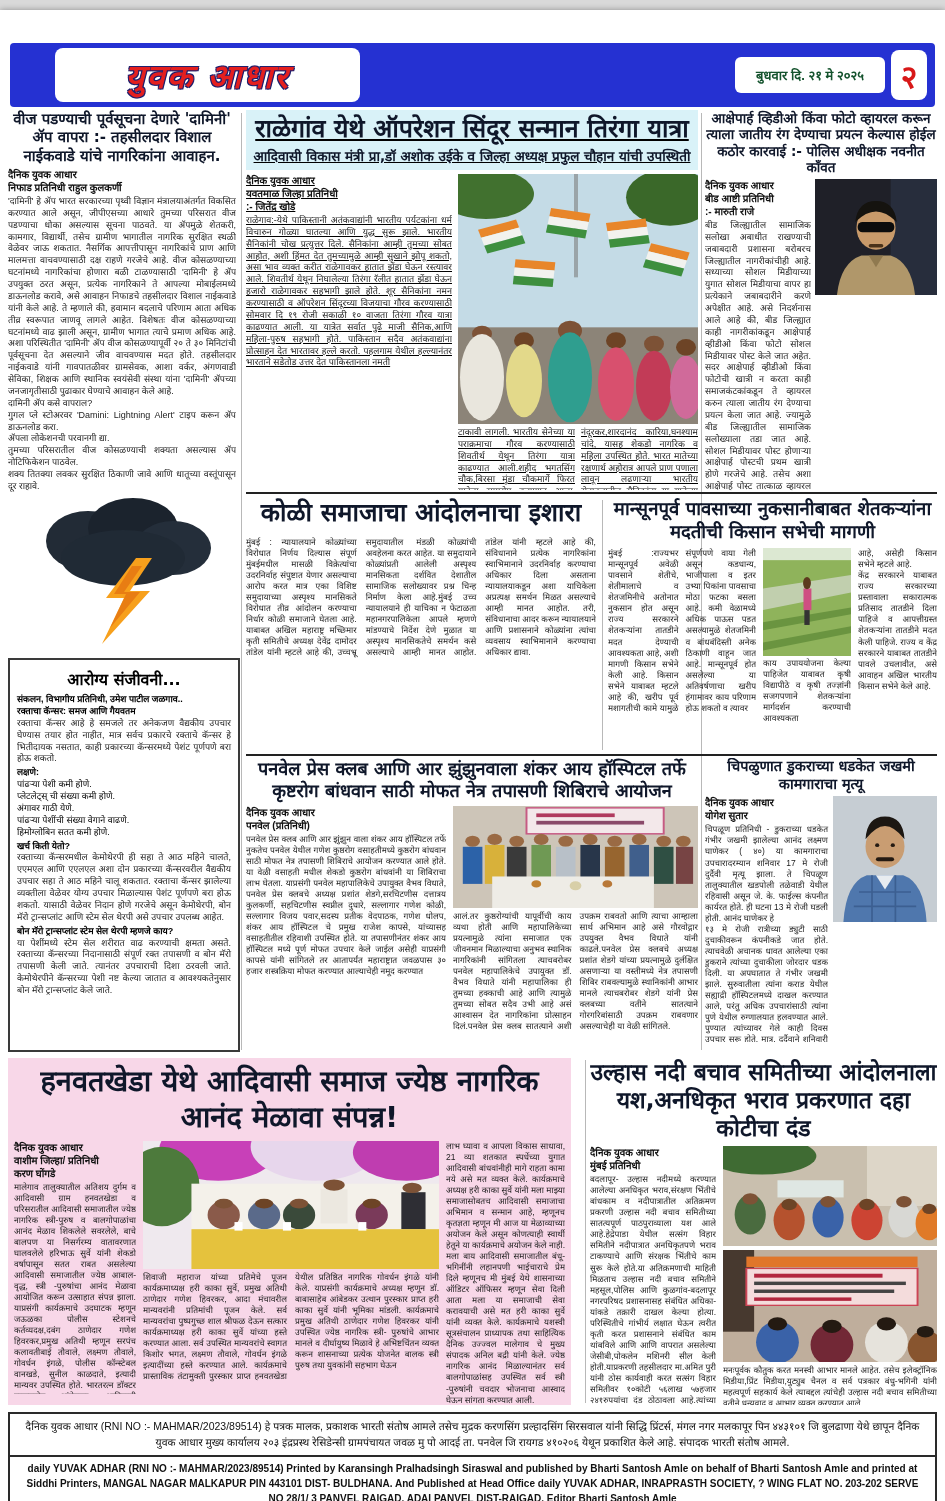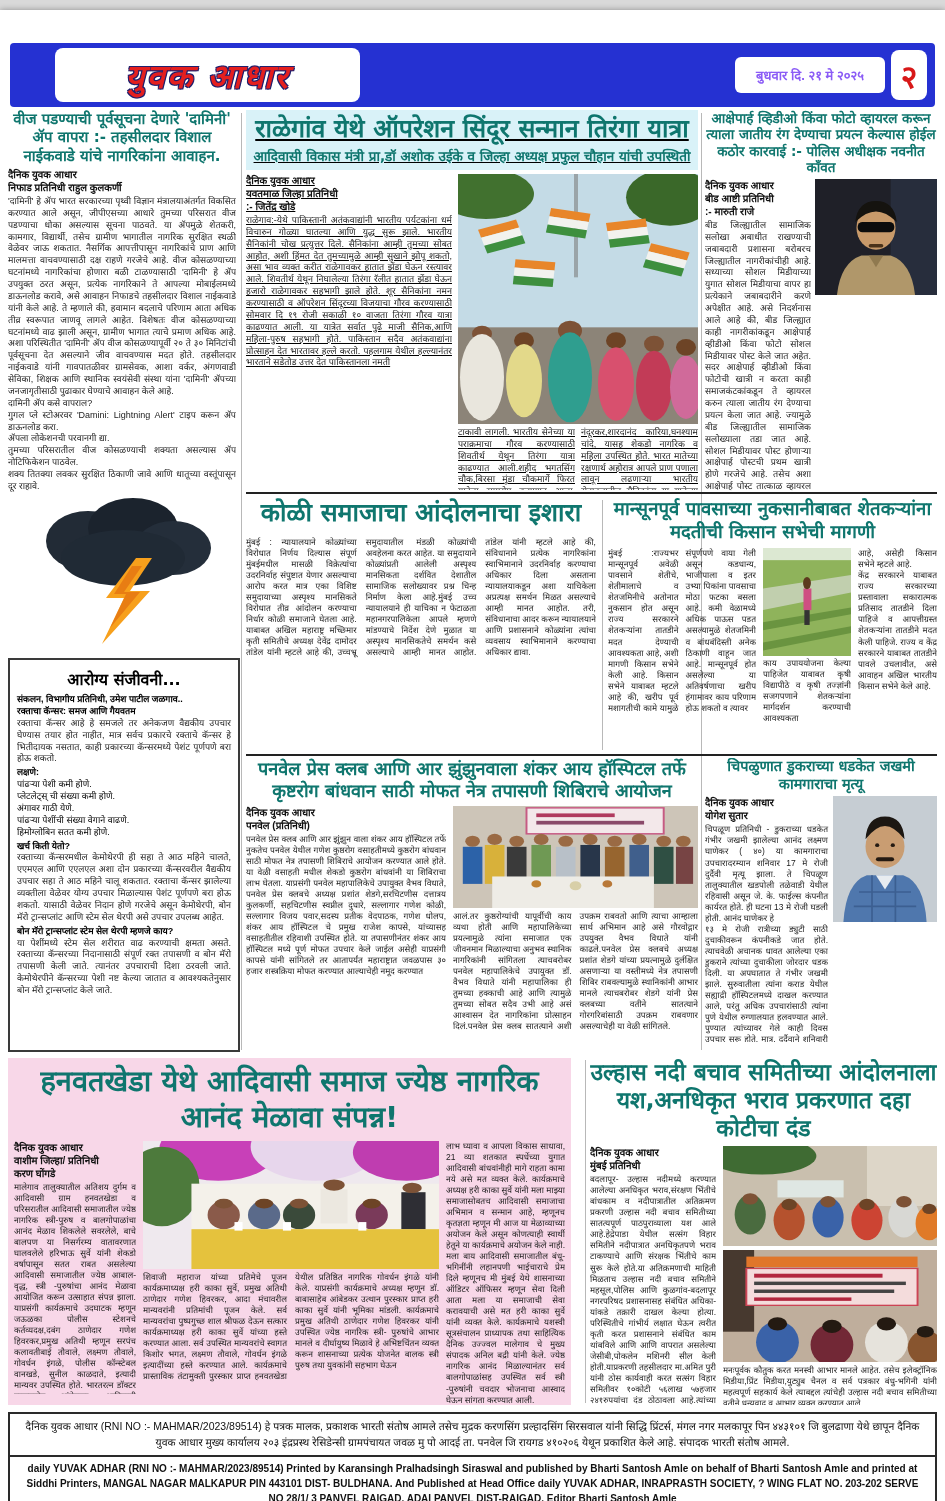--- a/index.html
+++ b/index.html
@@ -4,28 +4,28 @@
 <style>
   html,body{margin:0;padding:0;background:#d9d9d9;font-family:"Liberation Sans",sans-serif;}
   .page{position:relative;width:945px;height:1501px;margin:10px auto;background:#ffffff;overflow:hidden;box-shadow:0 0 6px rgba(0,0,0,.35);}
   .prewrap{white-space:pre-line;}
   .jtext{text-align:justify;color:#1c1c1c;}
   
   .masthead{position:absolute;left:10px;top:33px;width:925px;height:64px;background:#2531d2;border-radius:4px;}
   .logo-box{position:absolute;left:45px;top:5px;width:305px;height:54px;background:#fff;border-radius:8px;display:flex;align-items:center;justify-content:center;}
   .logo-text{font-family:"DejaVu Sans",sans-serif;font-weight:900;font-style:italic;font-size:33px;color:#e41f1f;letter-spacing:2px;
     text-shadow:-1px -1px 0 #20206e,1px -1px 0 #20206e,-1px 1px 0 #20206e,1px 1px 0 #20206e;}
-  .date-box{position:absolute;right:50px;top:14px;width:150px;height:36px;background:#fff;border-radius:6px;display:flex;align-items:center;justify-content:center;font-weight:bold;font-size:13px;color:#8b5cf6;}
+  .date-box{position:absolute;right:50px;top:14px;width:150px;height:36px;background:#fff;border-radius:6px;display:flex;align-items:center;justify-content:center;font-weight:bold;font-size:13px;color:#14532d;}
   .pagenum-box{position:absolute;right:8px;top:7px;width:36px;height:50px;background:#fff;border-radius:8px;display:flex;align-items:center;justify-content:center;}
   .pagenum{font-size:32px;font-weight:900;color:#d81818;}
   
   .vrule{position:absolute;width:1px;background:#b8b8b8;}
   .hrule{position:absolute;height:2px;background:#222;}
   
-  .headline{font-family:"DejaVu Sans",sans-serif;font-weight:900;color:#0f766e;text-align:center;line-height:1.22;}
+  .headline{font-family:"DejaVu Sans",sans-serif;font-weight:900;color:#0f172a;text-align:center;line-height:1.22;}
   .byline{font-weight:bold;font-size:10px;color:#111;line-height:1.3;}
   .body-sm{font-size:9px;line-height:1.32;}
   .body-xs{font-size:8.5px;line-height:1.3;}
   .art{position:absolute;overflow:hidden;}
   .cyanbox{background:#d9f2f8;padding:4px 2px 6px;}
   .photo{position:relative;overflow:hidden;background:#ccc;}
   .photo svg{display:block;width:100%;height:100%;}
   
   .health{border:2px solid #3a3a3a;padding:6px 7px;background:#fff;}
   .health-title{font-family:"DejaVu Sans",sans-serif;font-weight:900;font-size:16px;text-align:center;margin:2px 0 4px;}

